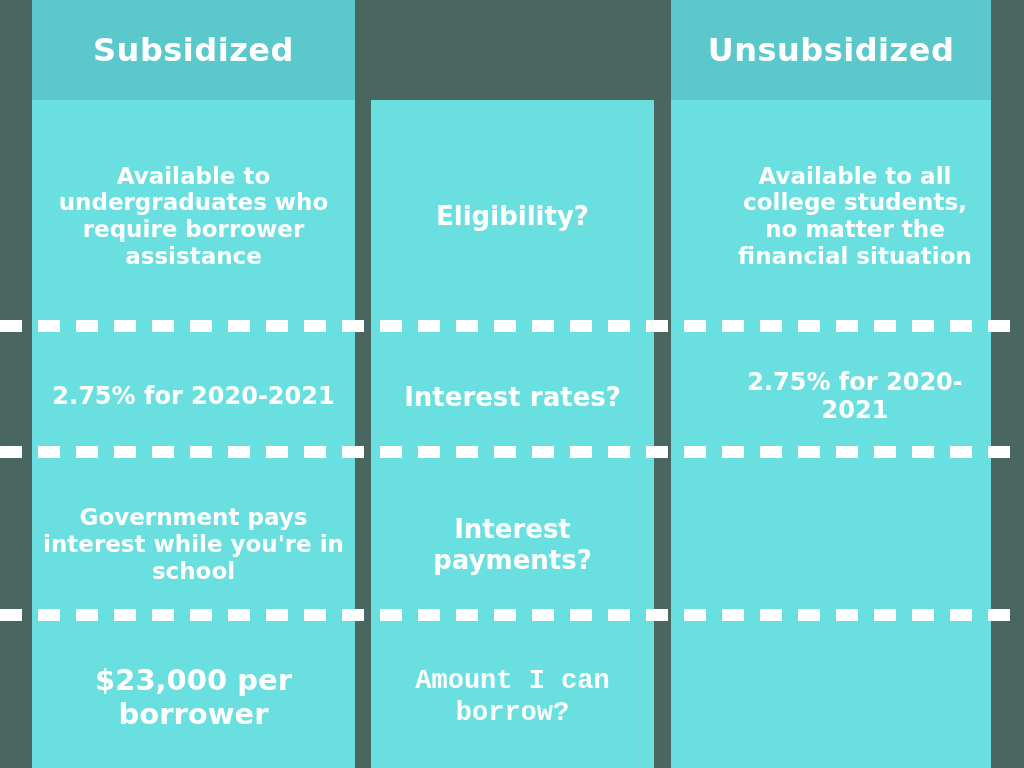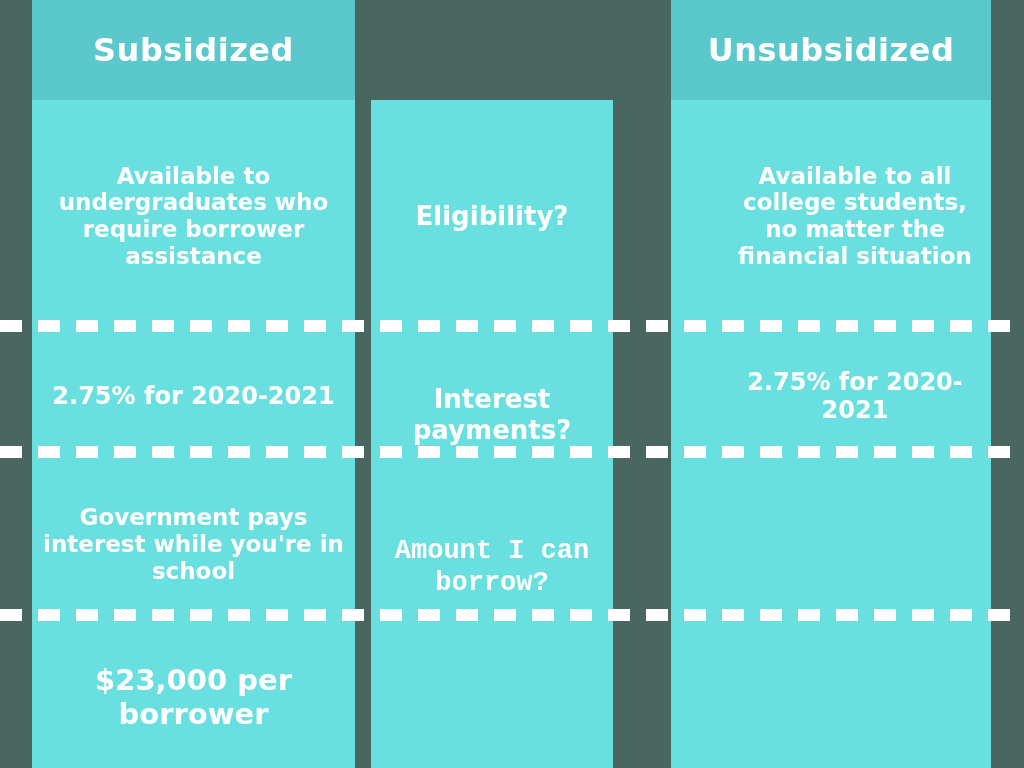--- a/index.html
+++ b/index.html
@@ -21,21 +21,21 @@
 
   
   .col {
     position: absolute;
     top: 0;
     height: 768px;
     display: flex;
     flex-direction: column;
   }
   .col-left  { left: 32px;  width: 323px; }
-  .col-mid   { left: 371px; width: 242px; }
+  .col-mid   { left: 371px; width: 283px; }
   .col-right { left: 671px; width: 320px; }
 
   .col-head {
     height: 100px;
     background: #5bc8cc;
     display: flex;
     align-items: center;
     justify-content: center;
     color: #ffffff;
     font-size: 32px;
@@ -108,20 +108,21 @@
       <div class="cell r1">2.75% for 2020-2021</div>
       <div class="cell r2">Government pays interest while you're in school</div>
       <div class="cell r3">$23,000 per borrower</div>
     </div>
   </div>
 
   <div class="col col-mid">
     <div class="col-head spacer"></div>
     <div class="col-body">
       <div class="cell r0">Eligibility?</div>
+      <div class="cell r1">Interest rates?</div>
       <div class="cell r2">Interest payments?</div>
       <div class="cell r3">Amount I can borrow?</div>
     </div>
   </div>
 
   <div class="col col-right">
     <div class="col-head">Unsubsidized</div>
     <div class="col-body">
       <div class="cell r0">Available to all college students, no matter the financial situation</div>
       <div class="cell r1">2.75% for 2020-2021</div>

